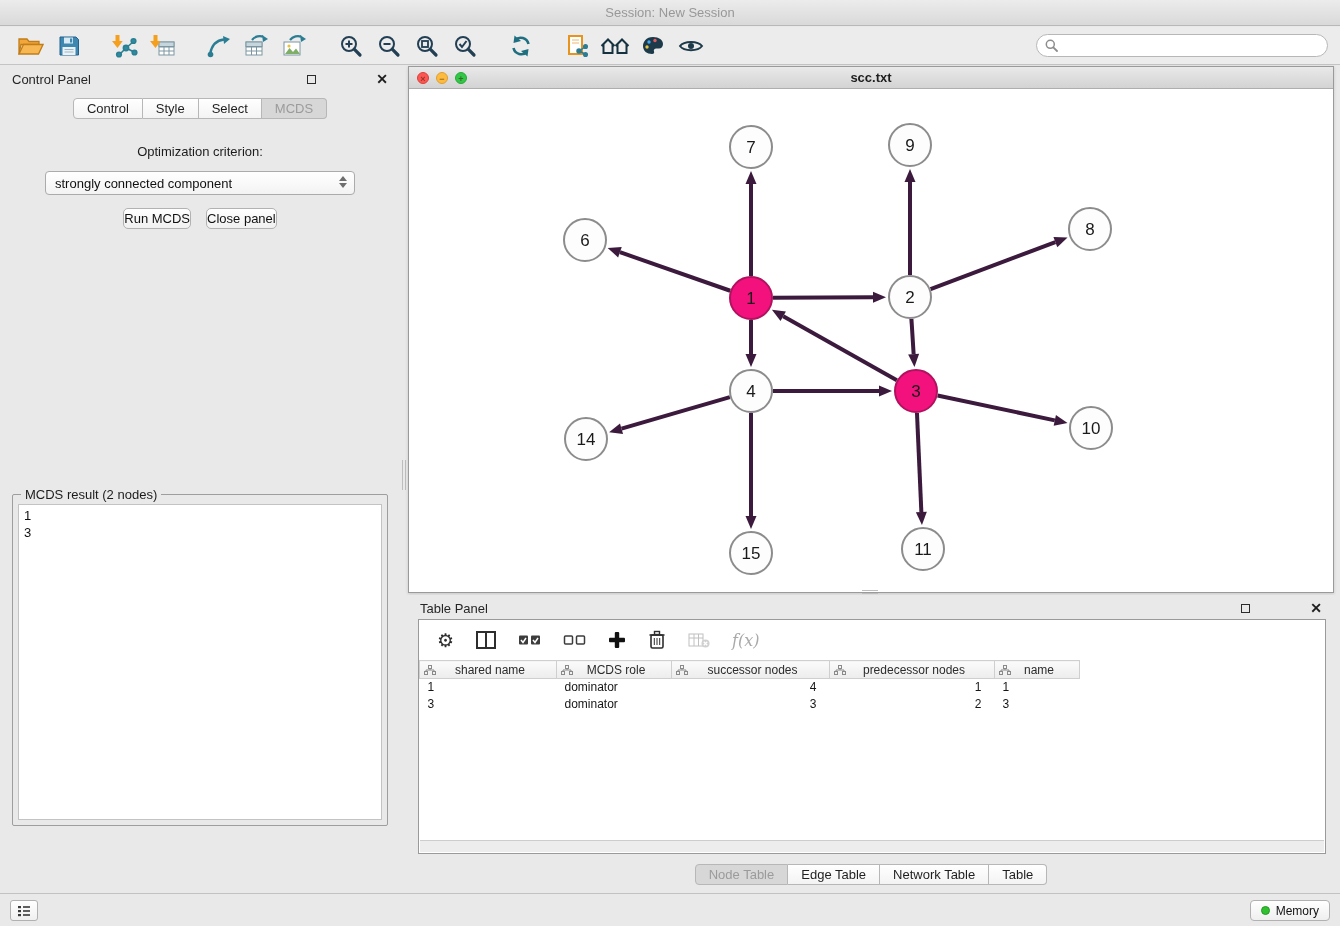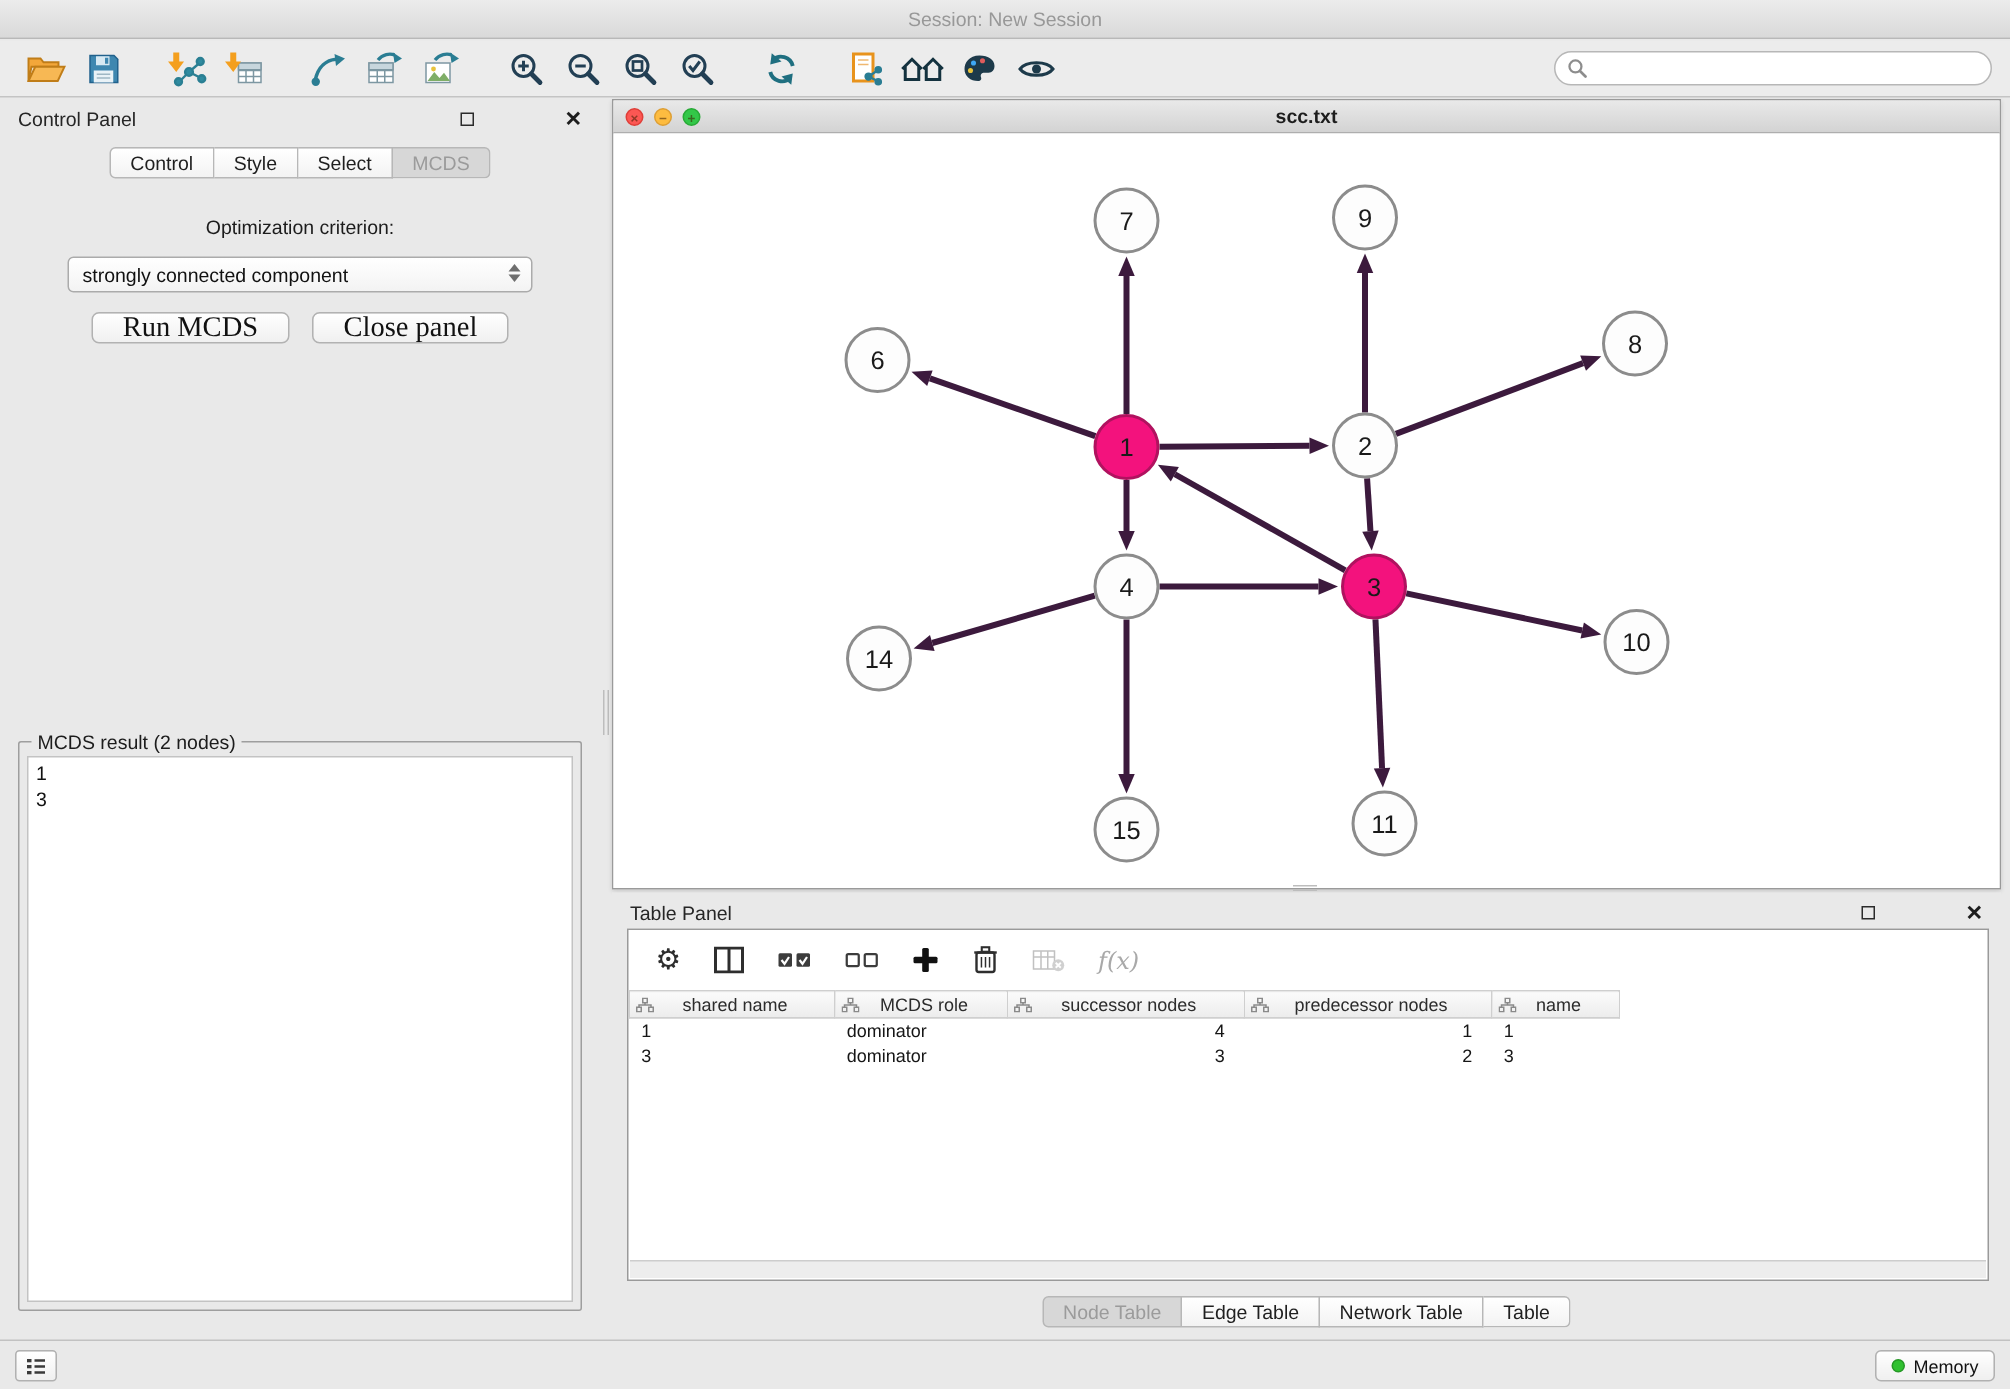--- a/index.html
+++ b/index.html
@@ -37,23 +37,23 @@
   .tab:last-child { border-radius:0 4px 4px 0; }
   .tab-active { background:#d7d7d7; color:#9b9b9b; }
   .opt-label { text-align:center; margin-top:25px; font-size:13px; color:#1c1c1c; }
   .select-box { margin:12px auto 0; width:310px; height:24px; border:1px solid #ababab; border-radius:4px;
     background:linear-gradient(#ffffff,#f3f3f3); display:flex; align-items:center; padding:0 22px 0 9px;
     font-size:13px; position:relative; color:#111; cursor:pointer; }
   .stepper { position:absolute; right:7px; top:4px; display:flex; flex-direction:column; gap:2px; }
   .stepper .up { width:0; height:0; border-left:4px solid transparent; border-right:4px solid transparent; border-bottom:5px solid #6e6e6e; }
   .stepper .down { width:0; height:0; border-left:4px solid transparent; border-right:4px solid transparent; border-top:5px solid #6e6e6e; }
   .cp-buttons { display:flex; justify-content:center; gap:15px; margin-top:13px; }
-  .btn { height:21px; padding:0 20px; border:1px solid #b2b2b2; border-radius:5px;
-    background:linear-gradient(#ffffff,#f0f0f0); font-size:19px; line-height:19px; color:#111; cursor:pointer;font-family:Liberation Serif, serif; }
-  .result-fieldset { position:absolute; left:12px; top:428px; width:376px; height:380px;
+  .btn { height:21px; padding:0 0; border:1px solid #b2b2b2; border-radius:5px;
+    background:linear-gradient(#ffffff,#f0f0f0); font-size:13px; line-height:19px; color:#111; cursor:pointer; }
+  .result-fieldset { position:absolute; left:12px; top:428px; width:376px; height:332px;
     border:1px solid #9e9e9e; border-radius:2px; }
   .result-legend { position:absolute; top:-8px; left:8px; background:#e9e9e9; padding:0 4px; font-size:13px; color:#1c1c1c; }
   .result-box { position:absolute; left:5px; right:5px; top:9px; bottom:5px; background:#fff;
     border:1px solid #c3c3c3; font-size:13px; color:#111; padding:2px 5px; overflow:hidden; }
   .result-box div { line-height:17px; }
 
   
   .splitter-v { position:absolute; left:402px; top:460px; width:4px; height:30px;
     border-left:1px solid #bdbdbd; border-right:1px solid #bdbdbd; }
   .splitter-h { position:absolute; left:862px; top:590px; width:16px; height:4px;

